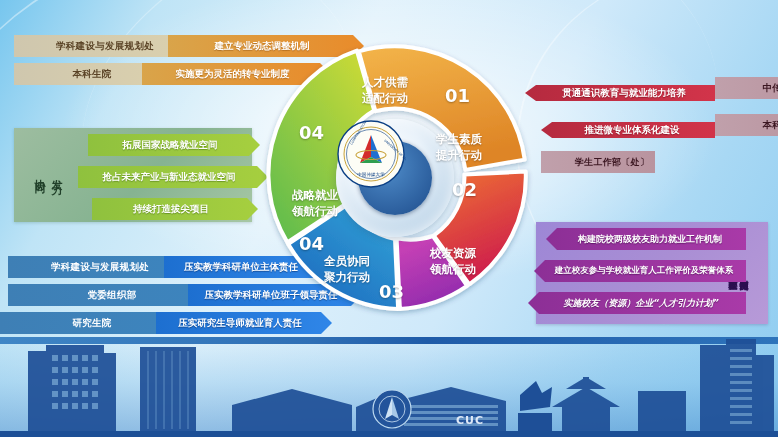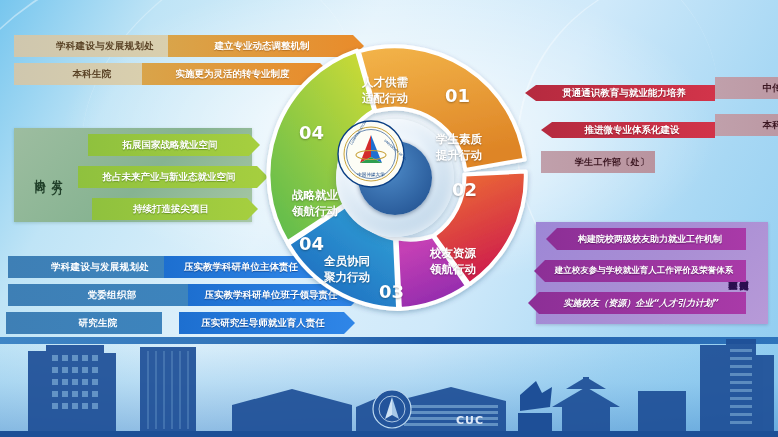--- a/index.html
+++ b/index.html
@@ -155,21 +155,21 @@
 
   <div class="rowset">
     <div class="arrow-row" style="left:8px;top:256px;">
       <div class="tag blue-tag" style="width:128px;">学科建设与发展规划处</div>
       <div class="arrow-body pt-r blue-body" style="width:138px;">压实教学科研单位主体责任</div>
     </div>
     <div class="arrow-row" style="left:8px;top:284px;">
       <div class="tag blue-tag" style="width:152px;">党委组织部</div>
       <div class="arrow-body pt-r blue-body" style="width:150px;">压实教学科研单位班子领导责任</div>
     </div>
-    <div class="arrow-row" style="left:6px;top:312px;gap:17px;">
+    <div class="arrow-row" style="left:0;top:312px;">
       <div class="tag blue-tag" style="width:128px;">研究生院</div>
       <div class="arrow-body pt-r blue-body" style="width:152px;">压实研究生导师就业育人责任</div>
     </div>
   </div>
 
   <div class="rowset">
     <div class="arrow-row" style="left:525px;top:77px;">
       <div class="arrow-body pt-l red-body" style="width:166px;">贯通通识教育与就业能力培养</div>
       <div class="tag red-tag" style="width:78px;">中传学院</div>
     </div>

